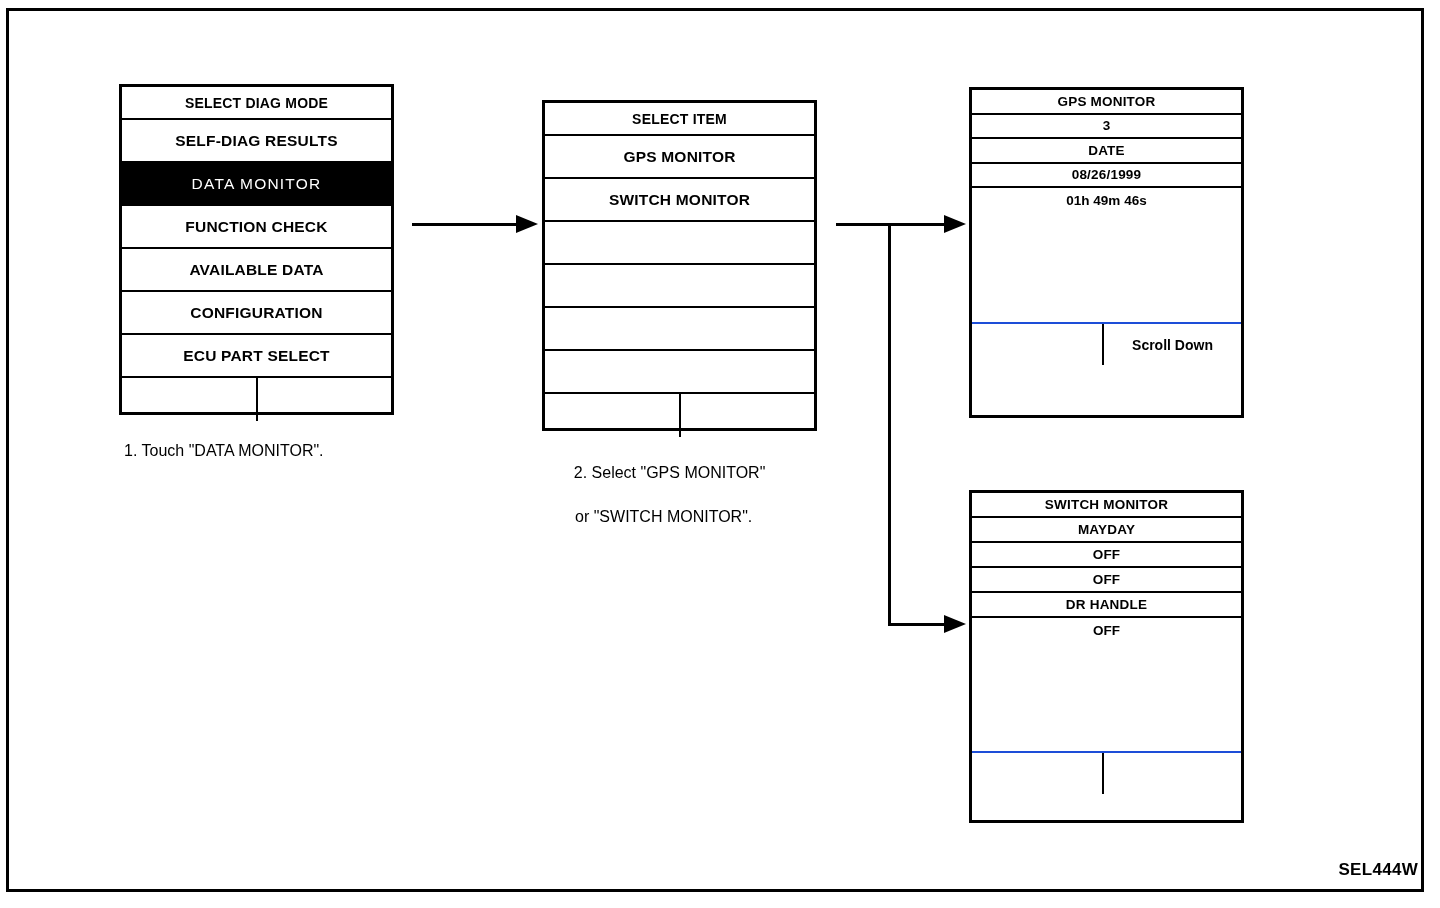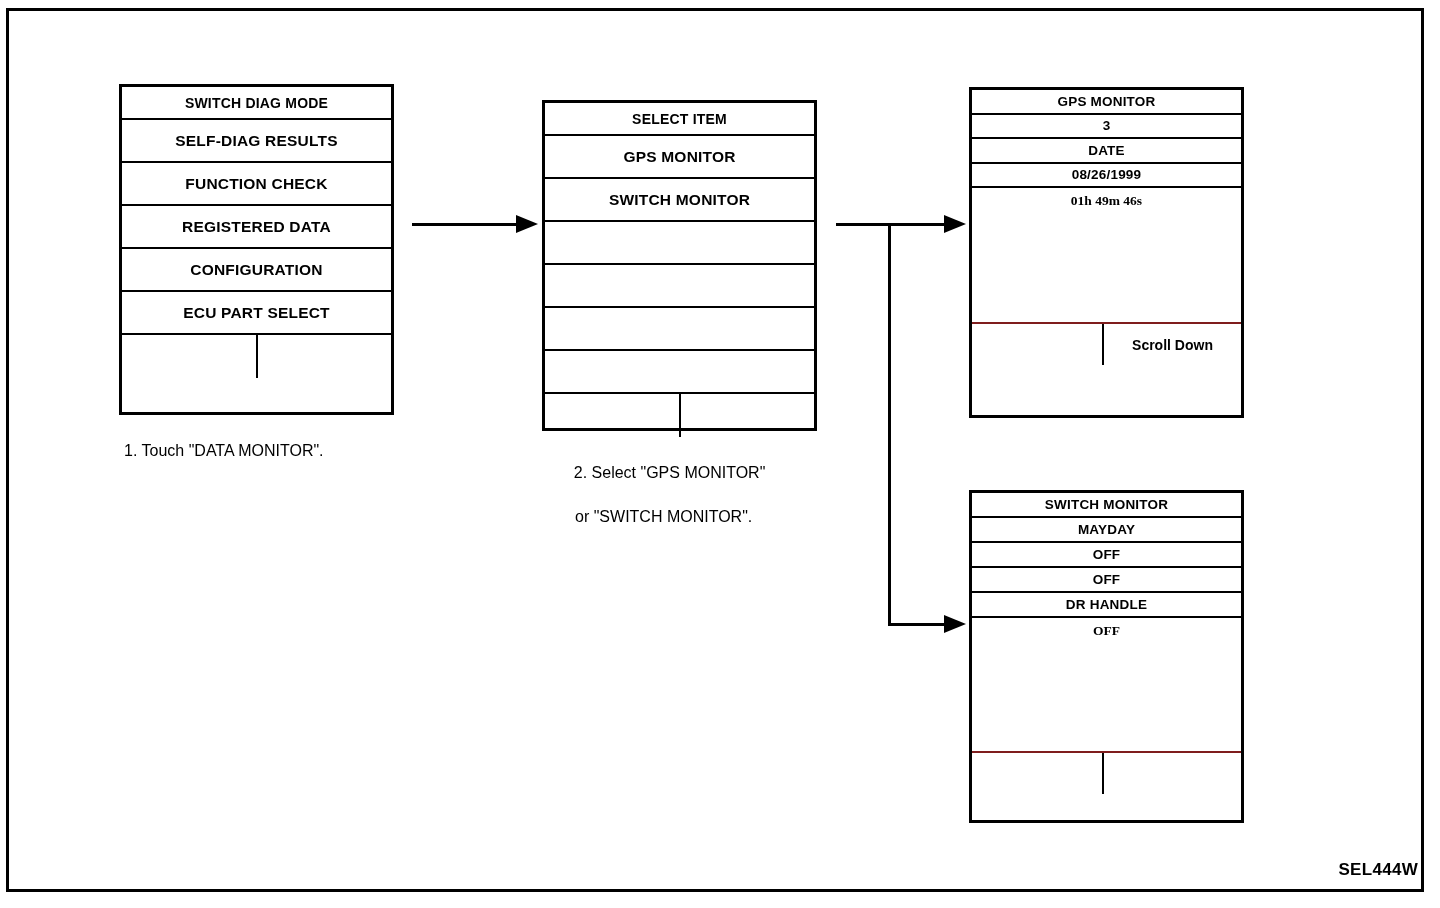--- a/index.html
+++ b/index.html
@@ -54,29 +54,28 @@
   }
   .row.blank { }
   .row.selected {
     background: #000;
     color: #fff;
     font-weight: normal;
     letter-spacing: 1.2px;
   }
   .body-area {
     box-sizing: border-box;
-    border-bottom: 2px solid #7f1d1d;
+    border-bottom: 2px solid #1d4ed8;
     display: flex;
     align-items: flex-start;
     justify-content: center;
     text-align: center;
     font-weight: bold;
     padding-top: 5px;
     white-space: nowrap;
-    font-family: Liberation Serif, serif;
   }
   .split-row {
     box-sizing: border-box;
     display: flex;
   }
   .split-cell {
     box-sizing: border-box;
     flex: 1 1 0;
     display: flex;
     align-items: center;
@@ -160,24 +159,25 @@
   }
 </style>
 </head>
 <body>
 
 <div id="page">
 
   <div class="page-frame"></div>
 
   <div class="panel" id="panel-diag-mode">
-    <div class="row">SWITCH DIAG MODE</div>
+    <div class="row">SELECT DIAG MODE</div>
     <div class="row">SELF-DIAG RESULTS</div>
+    <div class="row selected">DATA MONITOR</div>
     <div class="row">FUNCTION CHECK</div>
-    <div class="row">REGISTERED DATA</div>
+    <div class="row">AVAILABLE DATA</div>
     <div class="row">CONFIGURATION</div>
     <div class="row">ECU PART SELECT</div>
     <div class="split-row">
       <div class="split-cell left"></div>
       <div class="split-cell"></div>
     </div>
   </div>
 
   <div class="panel" id="panel-select-item">
     <div class="row">SELECT ITEM</div>

